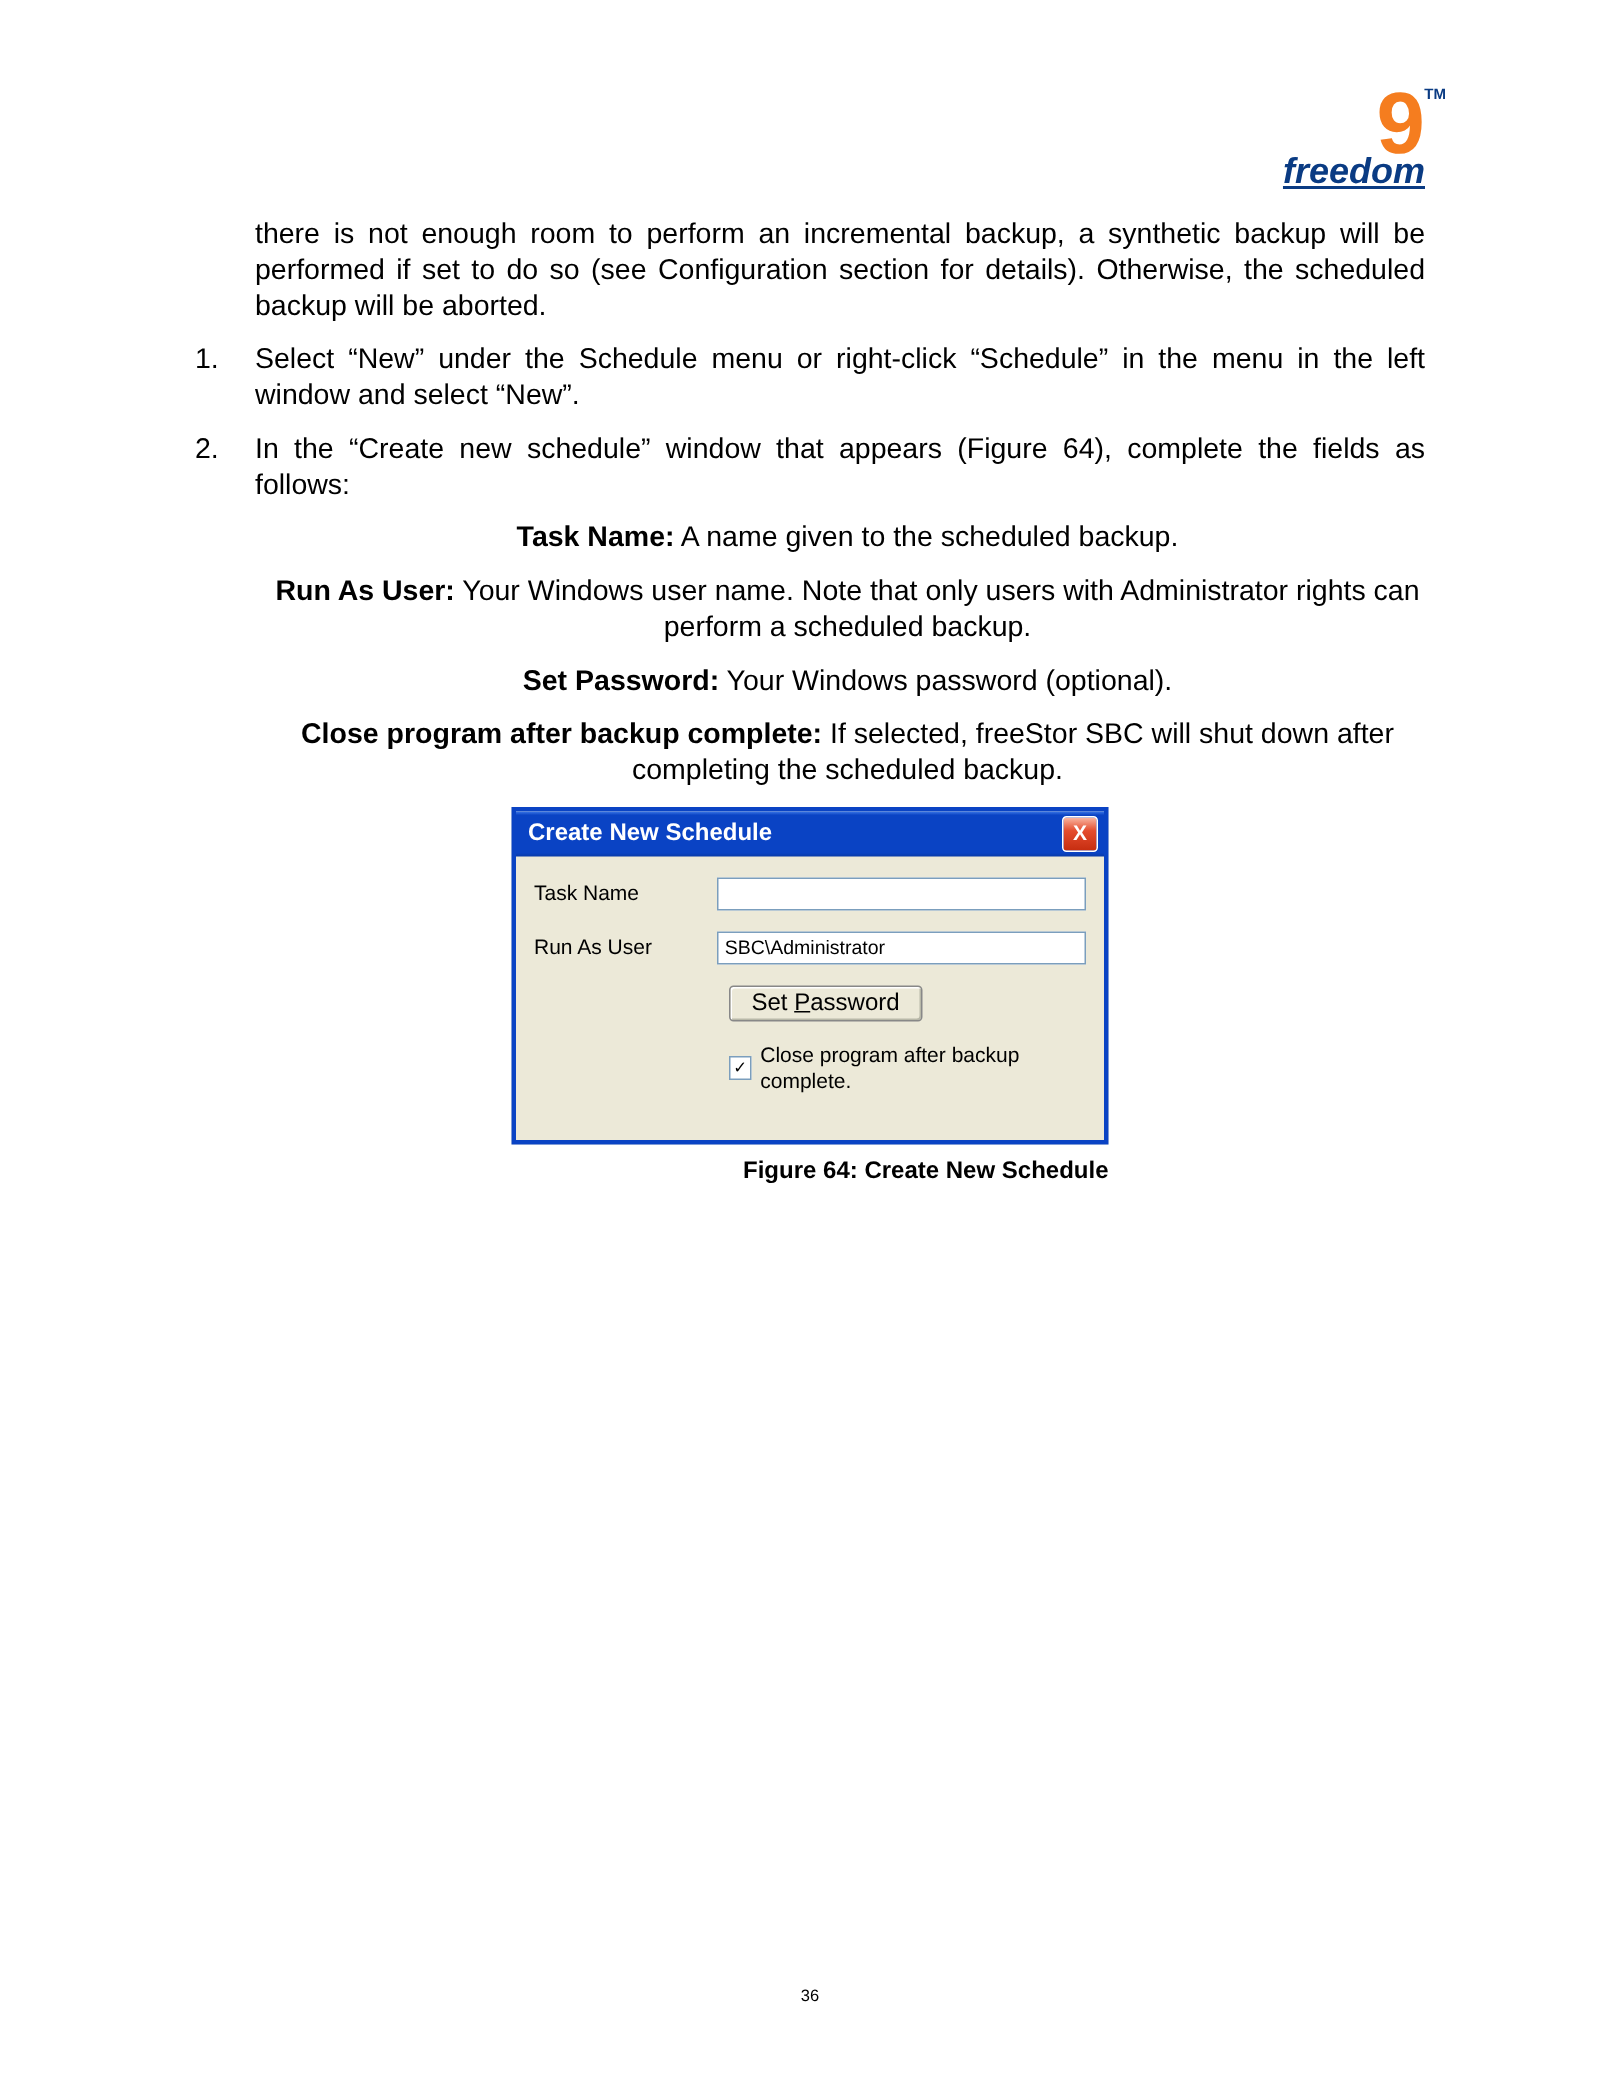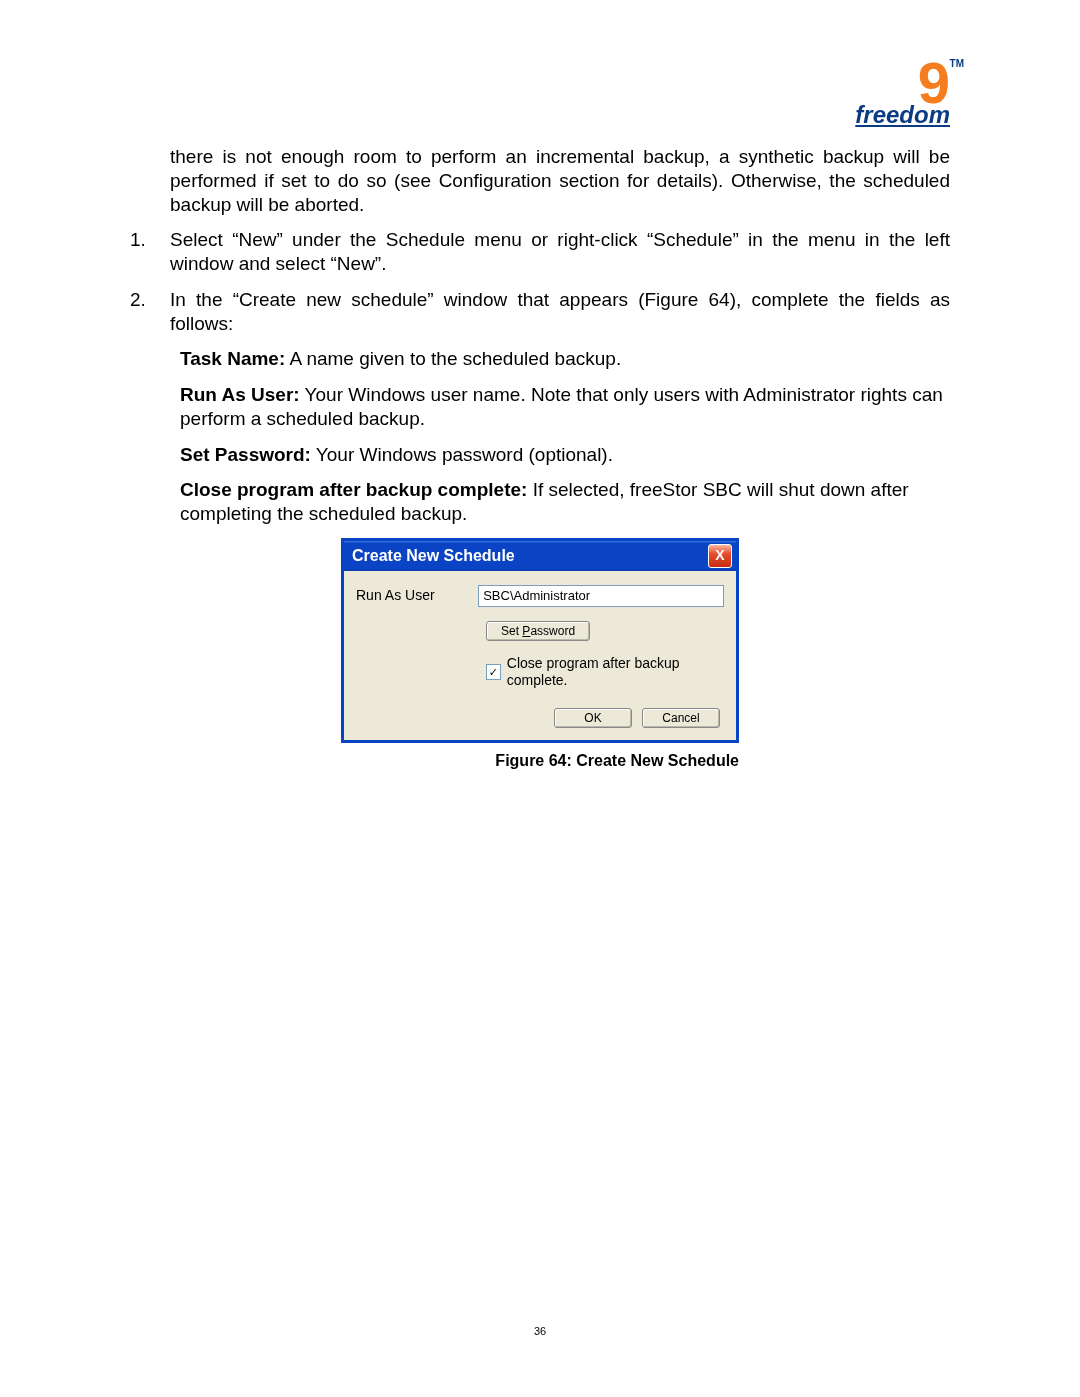--- a/index.html
+++ b/index.html
@@ -65,20 +65,21 @@
     width: 40px;
     flex-shrink: 0;
   }
   .list-body {
     flex: 1;
     text-align: justify;
   }
   .sub-para {
     margin-left: 50px;
     margin-bottom: 12px;
+    text-align: center;
   }
   .after-para {
     margin-bottom: 12px;
   }
   .bold { font-weight: bold; }
 
   
   .dialog-wrap {
     width: 398px;
     margin: 6px auto 0 auto;
@@ -136,21 +137,21 @@
     font-family: Tahoma, Arial, sans-serif;
     font-size: 13px;
     padding: 1px 4px;
     box-sizing: border-box;
   }
   .btn {
     border: 1px solid #888;
     background: #ece9d8;
     padding: 2px 14px;
     font-family: Tahoma, Arial, sans-serif;
-    font-size: 12px;
+    font-size: 16px;
     border-radius: 3px;
     box-shadow: inset 1px 1px 0 #fff, inset -1px -1px 0 #b8b8a8;
     cursor: pointer;
   }
   .btn-row-right {
     margin-left: 130px;
     margin-bottom: 14px;
   }
   .check-row {
     margin-left: 130px;
@@ -237,36 +238,36 @@
 
 
     <div class="dialog-wrap">
       <div class="dialog">
         <div class="titlebar">
           <span class="title-text">Create New Schedule</span>
           <span class="close-btn"><span>X</span></span>
         </div>
         <div class="dialog-body">
           <div class="field-row">
+            <div class="field-label">Task Name</div>
+            <input class="text-input" value="" style="">
+          </div>
+          <div class="field-row">
             <div class="field-label">Run As User</div>
             <input class="text-input" value="SBC\Administrator" style="">
           </div>
           <div class="btn-row-right">
             <button class="btn"><span>Set </span><span class="underline-letter">P</span><span>assword</span></button>
           </div>
           <div class="check-row">
             <span class="checkbox">
                 <span>✓</span>
               </span>
             <span>Close program after backup complete.</span>
           </div>
-          <div class="action-row">
-            <button class="btn">OK</button>
-            <button class="btn">Cancel</button>
-          </div>
         </div>
       </div>
       <div class="caption">Figure 64: Create New Schedule</div>
     </div>
   </div>
 
   <div class="page-num">36</div>
 </div>
 
 </body></html>

